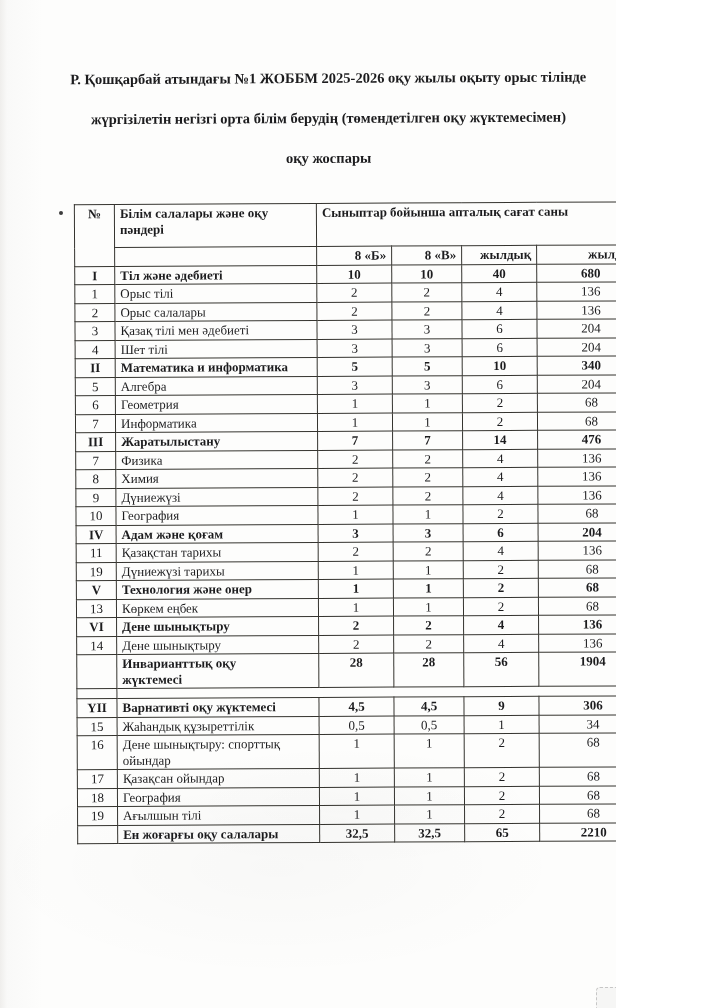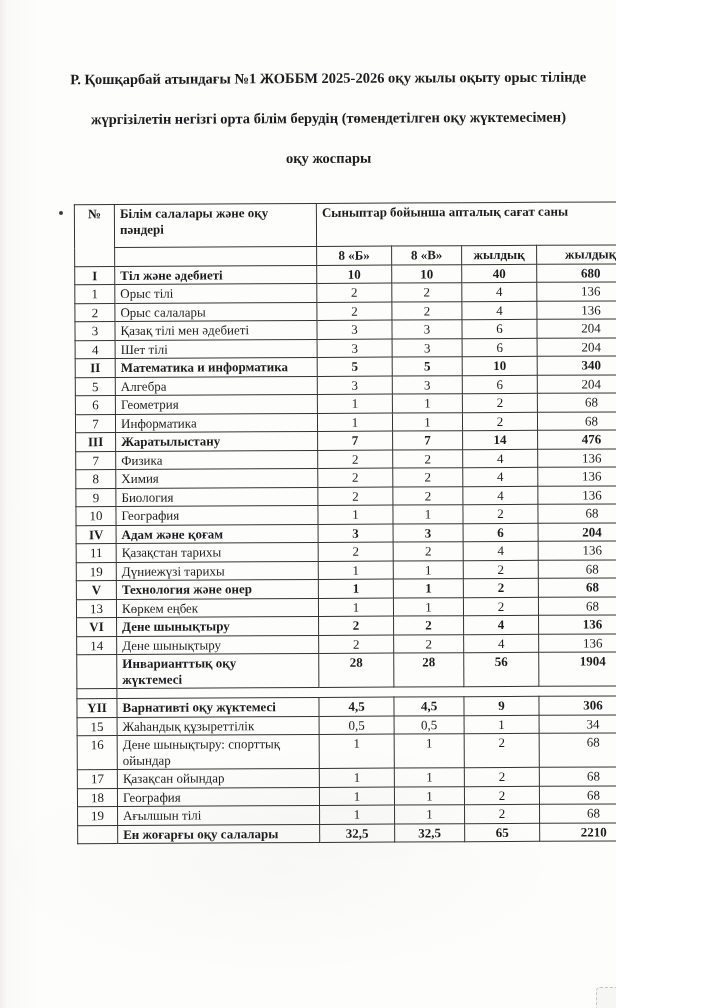--- a/index.html
+++ b/index.html
@@ -44,21 +44,21 @@
     padding: 1px 5px;
     line-height: 15.5px;
     vertical-align: top;
     overflow: hidden;
   }
   .plan-table thead th { font-weight: bold; }
   .th-num   { vertical-align: middle; text-align: center; }
   .th-subjects { height: 40px; text-align: left; white-space: pre-line; }
   .th-span  { text-align: left; padding-left: 8px; }
   .th-sub-empty { height: 15px; }
-  .th-col   { text-align: center; margin-left: 16px; }
+  .th-col   { text-align: right; margin-left: 16px; }
   .c-num  { text-align: center; }
   .c-name { text-align: left; white-space: pre-line; }
   .c-val  { text-align: center; }
   .bold-row td { font-weight: bold; }
   .gap-row td { height: 9px; padding: 0; }
   .stray-dot {
     position: absolute; left: 59px; top: 211px;
     width: 4px; height: 4px; border-radius: 50%;
     background: #3c3c3c;
   }
@@ -238,21 +238,21 @@
           <tr>
             <td class="c-num">8</td>
             <td class="c-name">Химия</td>
             <td class="c-val">2</td>
             <td class="c-val">2</td>
             <td class="c-val">4</td>
             <td class="c-val">136</td>
           </tr>
           <tr>
             <td class="c-num">9</td>
-            <td class="c-name">Биология</td>
+            <td class="c-name">Дүниежүзі</td>
             <td class="c-val">2</td>
             <td class="c-val">2</td>
             <td class="c-val">4</td>
             <td class="c-val">136</td>
           </tr>
           <tr>
             <td class="c-num">10</td>
             <td class="c-name">География</td>
             <td class="c-val">1</td>
             <td class="c-val">1</td>

